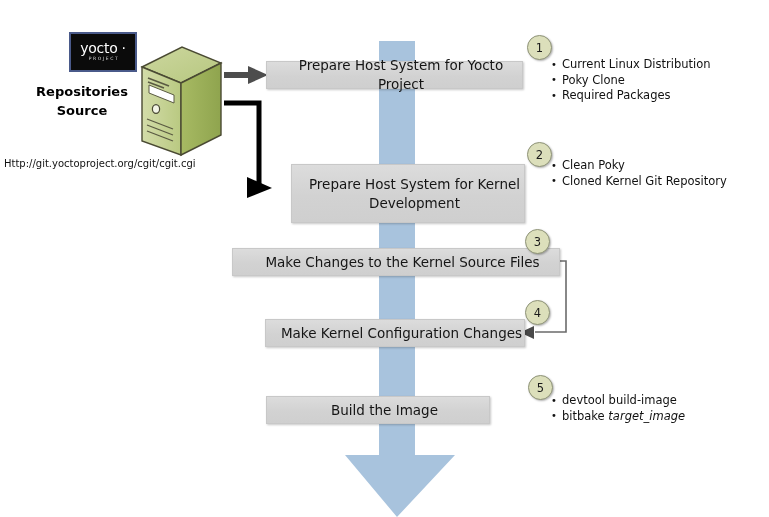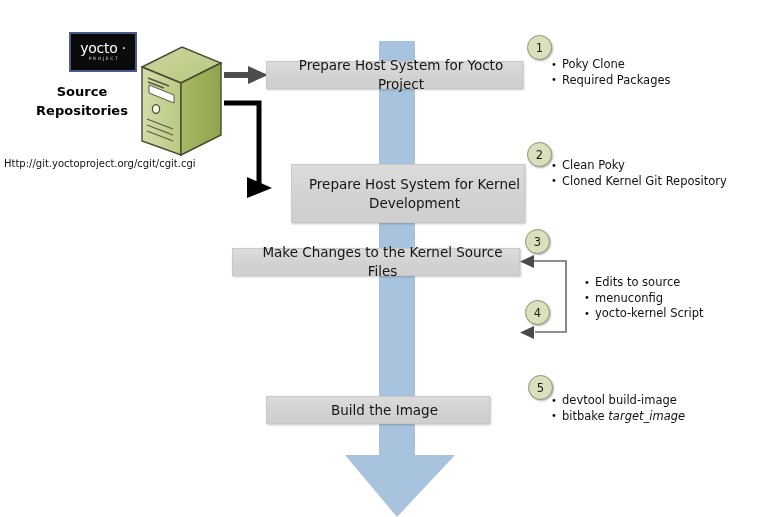--- a/index.html
+++ b/index.html
@@ -165,22 +165,22 @@
     <polygon points="534,238 520,244.5 534,251" fill="#4a4a4a"></polygon>
     <polygon points="534,309 520,315.5 534,322" fill="#4a4a4a"></polygon>
   </svg>
 
   <div class="yocto-logo">
     <span class="yl-main">yocto ·</span>
     <span class="yl-sub">PROJECT</span>
   </div>
 
   <div class="src-label">
+    <div>Repositories</div>
     <div>Source</div>
-    <div>Repositories</div>
   </div>
   <div class="src-url">Http://git.yoctoproject.org/cgit/cgit.cgi</div>
 
   <svg class="server" viewBox="0 0 90 112" width="90" height="112">
     <defs>
       <linearGradient id="gFront" x1="0" y1="0" x2="1" y2="0">
         <stop offset="0%" stop-color="#d3dca9"></stop>
         <stop offset="100%" stop-color="#b9c981"></stop>
       </linearGradient>
       <linearGradient id="gSide" x1="0" y1="0" x2="1" y2="0">
@@ -211,52 +211,51 @@
     <path d="M11,86 L37,96" stroke="#5a5a42" stroke-width="1.3" fill="none"></path>
   </svg>
 
   <div class="pbox" style="left:266px; top:44px; width:257px; height:28px;">
     <span>Prepare Host System for Yocto Project</span>
   </div>
   <div class="stepnum" style="left:527px; top:18px;">
     <span>1</span>
   </div>
   <div class="blist" style="left:550px; top:40px;">
+    <div class="bitem">Current Linux Distribution</div>
     <div class="bitem">Poky Clone</div>
     <div class="bitem">Required Packages</div>
   </div>
 
   <div class="pbox" style="left:291px; top:147px; width:234px; height:59px; flex-direction:column;">
     <span>Prepare Host System for Kernel</span>
     <span>Development</span>
   </div>
   <div class="stepnum" style="left:527px; top:125px;">
     <span>2</span>
   </div>
   <div class="blist" style="left:550px; top:141px;">
     <div class="bitem">Clean Poky</div>
     <div class="bitem">Cloned Kernel Git Repository</div>
   </div>
 
-  <div class="pbox" style="left:232px; top:231px; width:288px; height:28px;">
+  <div class="pbox" style="left:232px; top:231px; width:328px; height:28px;">
     <span>Make Changes to the Kernel Source Files</span>
   </div>
   <div class="stepnum" style="left:525px; top:212px;">
     <span>3</span>
   </div>
 
+  <div class="pbox" style="left:265px; top:302px; width:260px; height:28px;">
+    <span>Make Kernel Configuration Changes</span>
+  </div>
   <div class="stepnum" style="left:525px; top:283px;">
     <span>4</span>
   </div>
 
-  <div class="blist" style="left:583px; top:258px;">
-    <div class="bitem">Edits to source</div>
-    <div class="bitem">menuconfig</div>
-    <div class="bitem">yocto-kernel Script</div>
-  </div>
 
   <div class="pbox" style="left:266px; top:379px; width:224px; height:28px;">
     <span>Build the Image</span>
   </div>
   <div class="stepnum" style="left:528px; top:358px;">
     <span>5</span>
   </div>
   <div class="blist" style="left:550px; top:376px;">
     <div class="bitem">devtool build-image</div>
     <div class="bitem">

